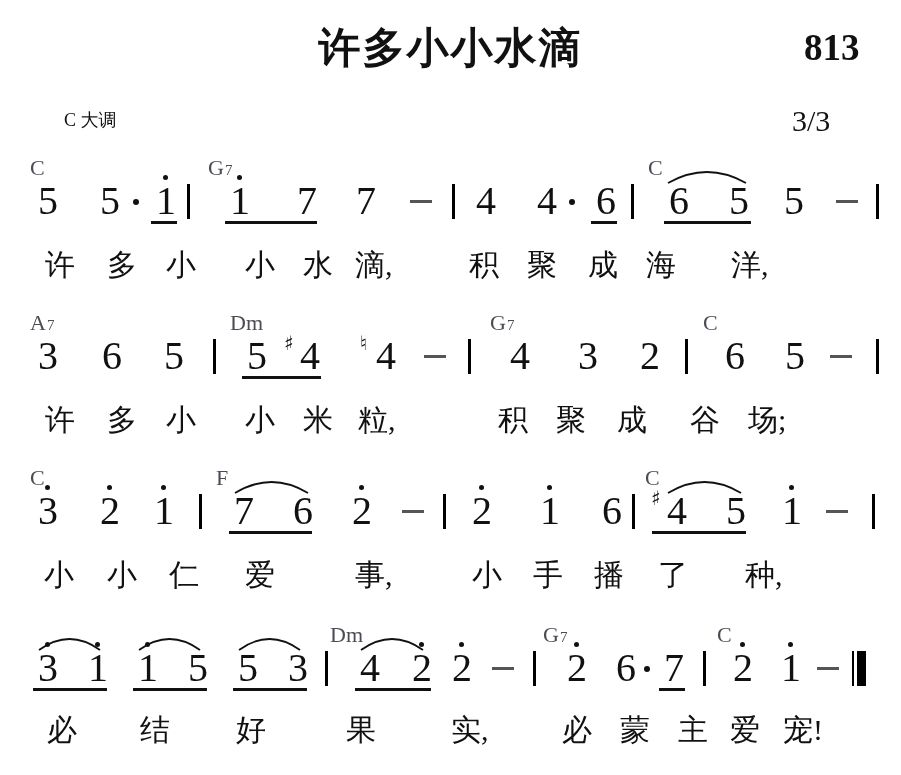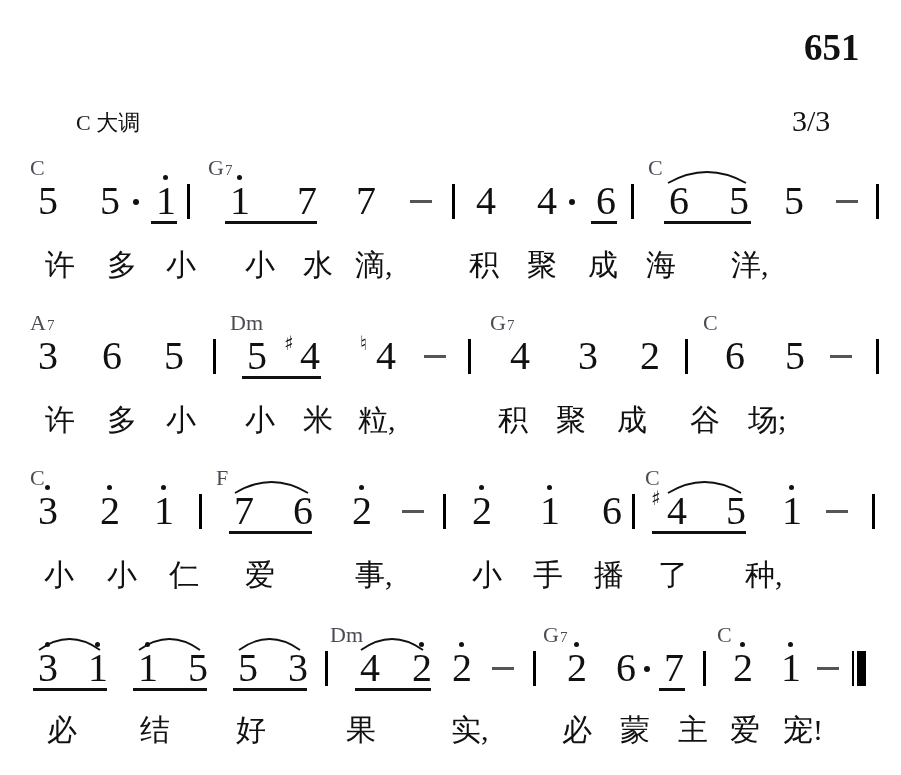--- a/index.html
+++ b/index.html
@@ -1,21 +1,21 @@
 <!DOCTYPE html>
 <html><head>
 <meta charset="utf-8">
 <style>
   html,body{margin:0;padding:0;background:#ffffff;}
   .page{position:relative;width:901px;height:775px;background:#fff;overflow:hidden;
         font-family:"Liberation Serif","DejaVu Serif",serif;color:#111;}
   .title{position:absolute;top:20px;left:0;right:0;text-align:center;
          font-size:42px;font-weight:bold;letter-spacing:2px;}
   .number{position:absolute;top:26px;left:804px;font-size:37px;font-weight:bold;}
-  .key{position:absolute;top:108px;left:76px;font-size:22px;}
+  .key{position:absolute;top:108px;left:64px;font-size:18px;}
   .time{position:absolute;top:104px;left:792px;font-size:30px;}
   #score{position:absolute;inset:0;}
   .chord{position:absolute;font-size:22px;color:#4b4b55;white-space:nowrap;}
   .chord .chord-small{font-size:15px;margin-left:1px;}
   .note{position:absolute;font-size:40px;line-height:1;color:#111;}
   .octdot{position:absolute;width:5px;height:5px;border-radius:50%;background:#111;}
   .ddot{position:absolute;width:6px;height:6px;border-radius:50%;background:#111;}
   .acc{position:absolute;font-size:20px;line-height:1;
        font-family:"DejaVu Sans","Liberation Sans",sans-serif;color:#111;}
   .dash{position:absolute;width:22px;height:3px;background:#555;}
@@ -23,21 +23,22 @@
   .final-thin{position:absolute;width:2px;height:35px;background:#000;}
   .final-thick{position:absolute;width:9px;height:35px;background:#000;}
   .beam{position:absolute;height:2.5px;background:#111;}
   .slur{position:absolute;}
   .lyric{position:absolute;font-size:30px;line-height:1.1;white-space:nowrap;}
 </style>
 </head>
 <body>
 
 <div class="page">
-  <div class="number">651</div>
+  <div class="title">许多小小水滴</div>
+  <div class="number">813</div>
   <div class="key">C 大调</div>
   <div class="time">3/3</div>
   <div id="score">
       <div class="chord" style="left: 30px; top: 155px;"><span>C</span></div>
       <div class="chord" style="left: 208px; top: 155px;"><span>G</span><span class="chord-small">7</span></div>
       <div class="chord" style="left: 648px; top: 155px;"><span>C</span></div>
       <div class="note" style="left: 38px; top: 181px;">5</div>
       <div class="note" style="left: 100px; top: 181px;">5</div>
       <div class="ddot" style="left: 133px; top: 199px;"></div>
       <div class="octdot" style="left: 163px; top: 175px;"></div>

